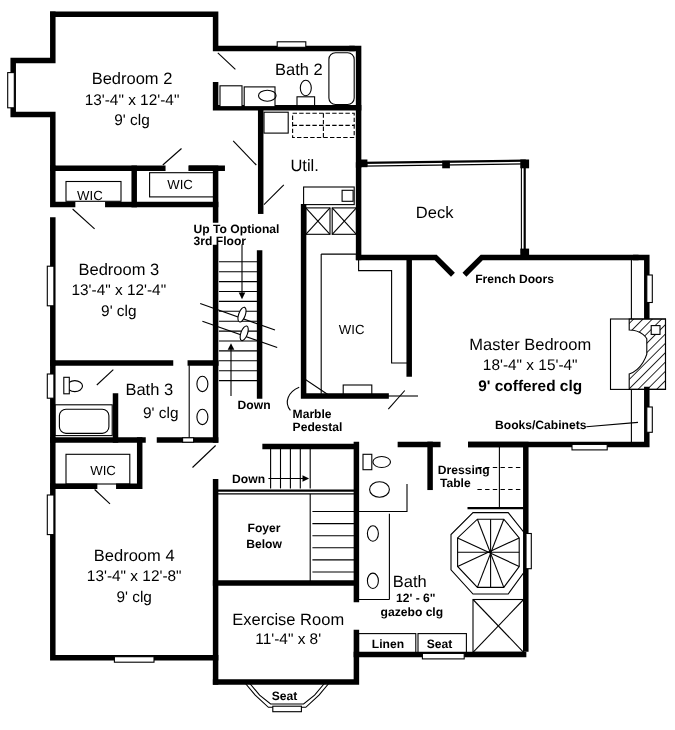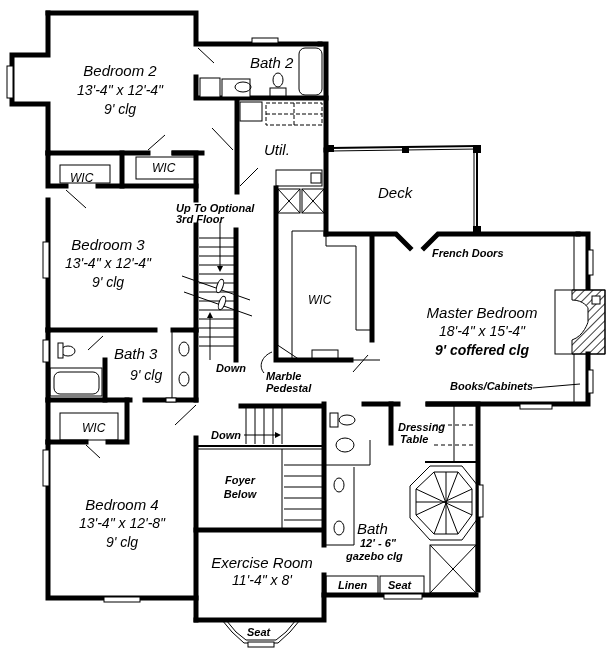--- a/index.html
+++ b/index.html
@@ -1,17 +1,17 @@
 <!DOCTYPE html>
 <html><head>
 <meta charset="utf-8">
 <style>
   html,body{margin:0;padding:0;background:#fff;}
   body{width:614px;height:664px;overflow:hidden;}
-  #plan{position:absolute;left:0;top:0;width:614px;height:664px;font-style:italic;}
+  #plan{position:absolute;left:0;top:0;width:614px;height:664px;}
   svg text{font-family:"Liberation Sans","DejaVu Sans",sans-serif;fill:#000;}
   .room{font-size:15px;}
   .dim{font-size:14px;}
   .small{font-size:11px;font-weight:bold;}
   .wic{font-size:12px;}
   .w{stroke:#000;stroke-width:5;fill:none;stroke-linecap:square;}
   .t{stroke:#000;stroke-width:1;fill:none;}
   .m{stroke:#000;stroke-width:2;fill:none;}
   .fillw{fill:#fff;stroke:#000;stroke-width:1;}
   .hatch{fill:url(#hatch);stroke:#000;stroke-width:1;}

